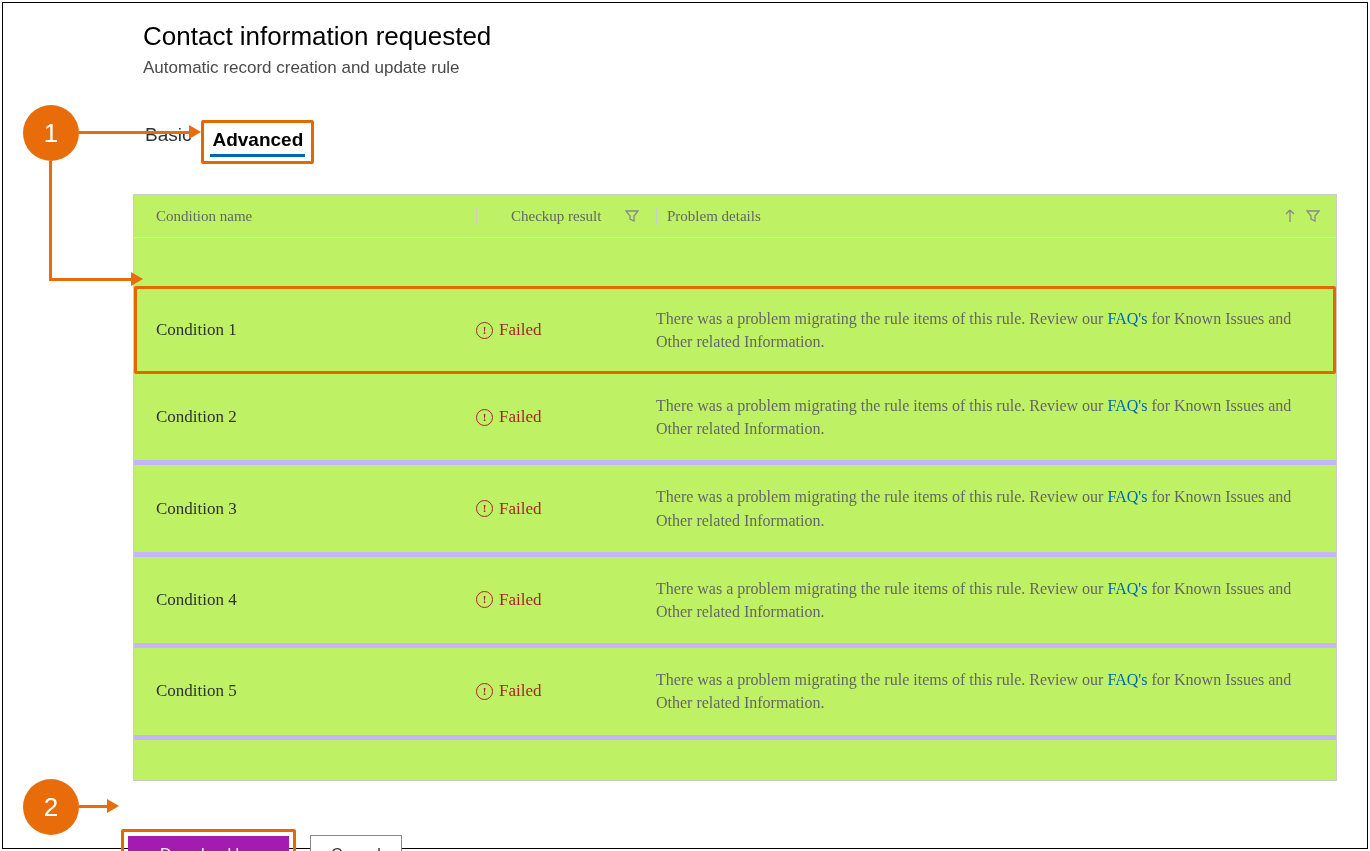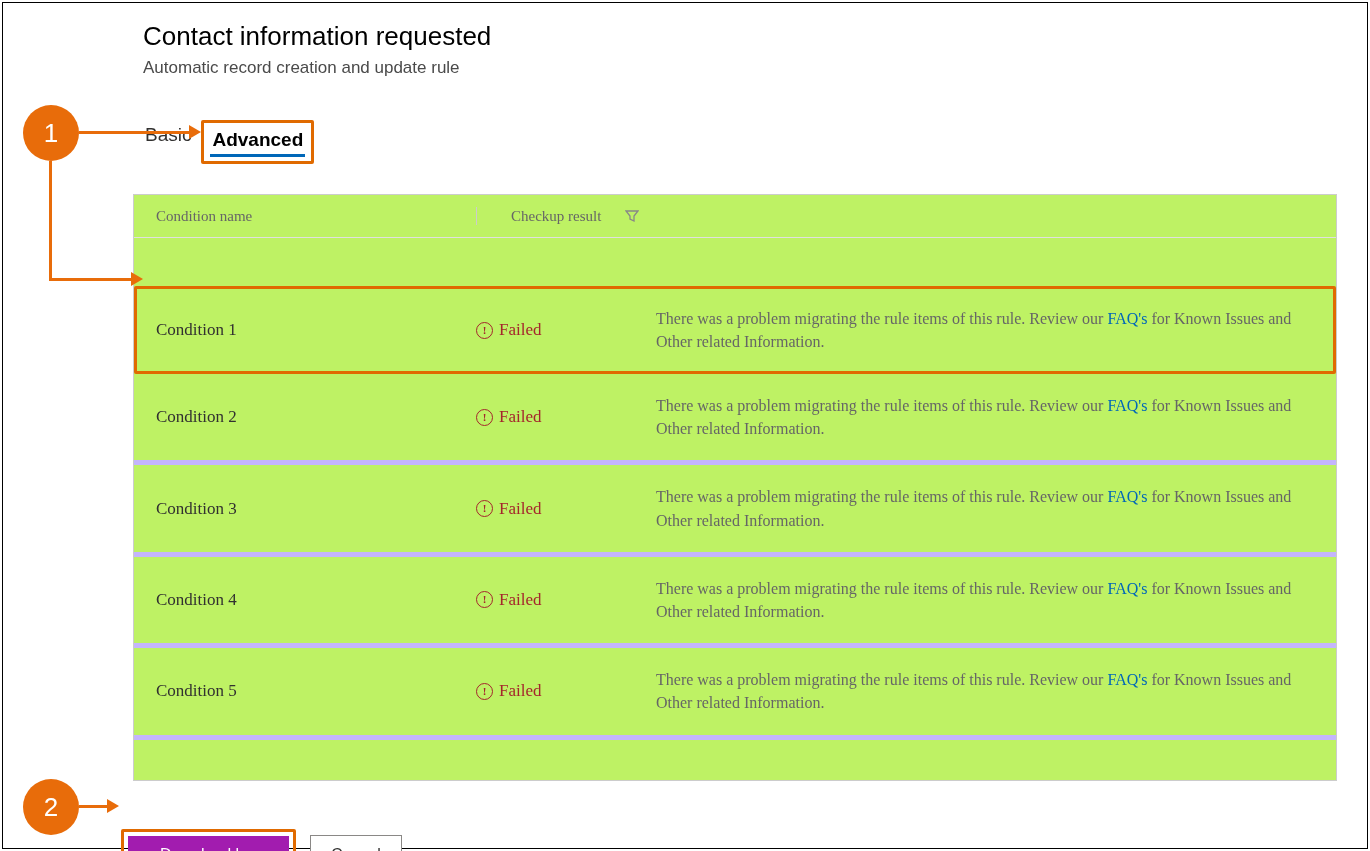--- a/index.html
+++ b/index.html
@@ -225,20 +225,36 @@
       <div class="col-condition">Condition name</div>
       <div class="col-result">
         <span class="col-sep"></span>
         <span>Checkup result</span>
         <span class="filter-icon">
           <svg width="14" height="14" viewBox="0 0 14 14">
               <path d="M1 2 h12 L9 7 v5 l-4 -2 V7 Z" fill="none" stroke="#888" stroke-width="1.3"></path>
             </svg>
         </span>
       </div>
+      <div class="col-details">
+        <span class="col-sep"></span>
+        <span class="col-details-label">Problem details</span>
+        <span class="header-icons-right">
+          <span class="sort-icon">
+            <svg width="12" height="16" viewBox="0 0 12 16">
+                <path d="M6 2 L6 14 M6 2 L2 6 M6 2 L10 6" fill="none" stroke="#888" stroke-width="1.3"></path>
+              </svg>
+          </span>
+          <span class="filter-icon">
+            <svg width="14" height="14" viewBox="0 0 14 14">
+                <path d="M1 2 h12 L9 7 v5 l-4 -2 V7 Z" fill="none" stroke="#888" stroke-width="1.3"></path>
+              </svg>
+          </span>
+        </span>
+      </div>
     </div>
 
     <div class="table-body" id="table-body">
         <div class="table-row row-highlight">
           <div class="col-condition condition-name">Condition 1</div>
           <div class="col-result">
             <span class="result-cell">
               <span class="error-icon">!</span>
               <span>Failed</span>
             </span>

